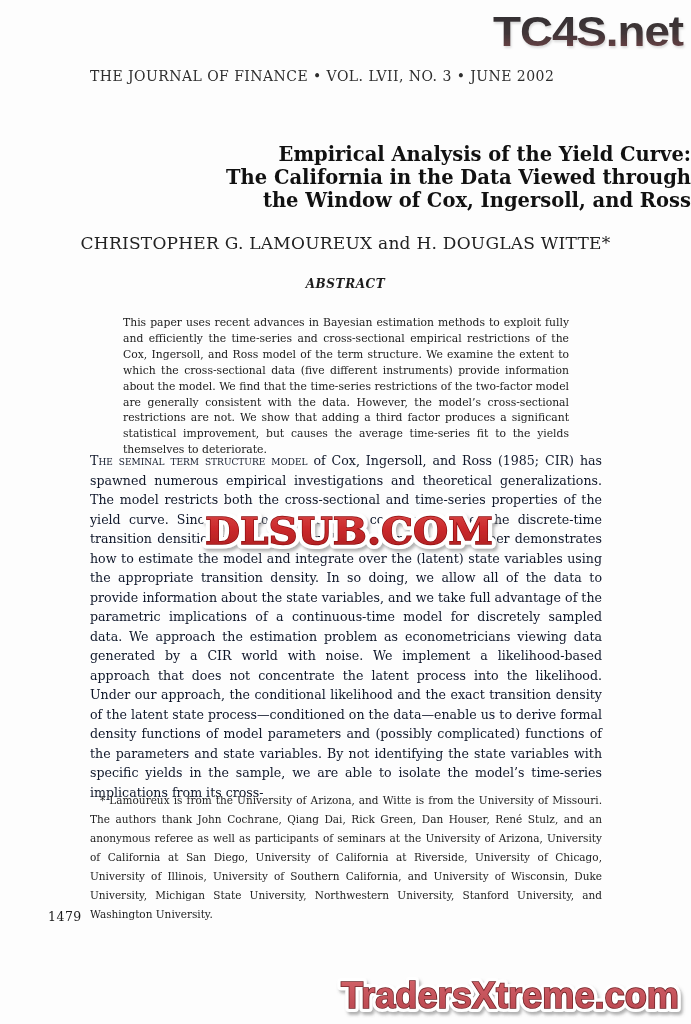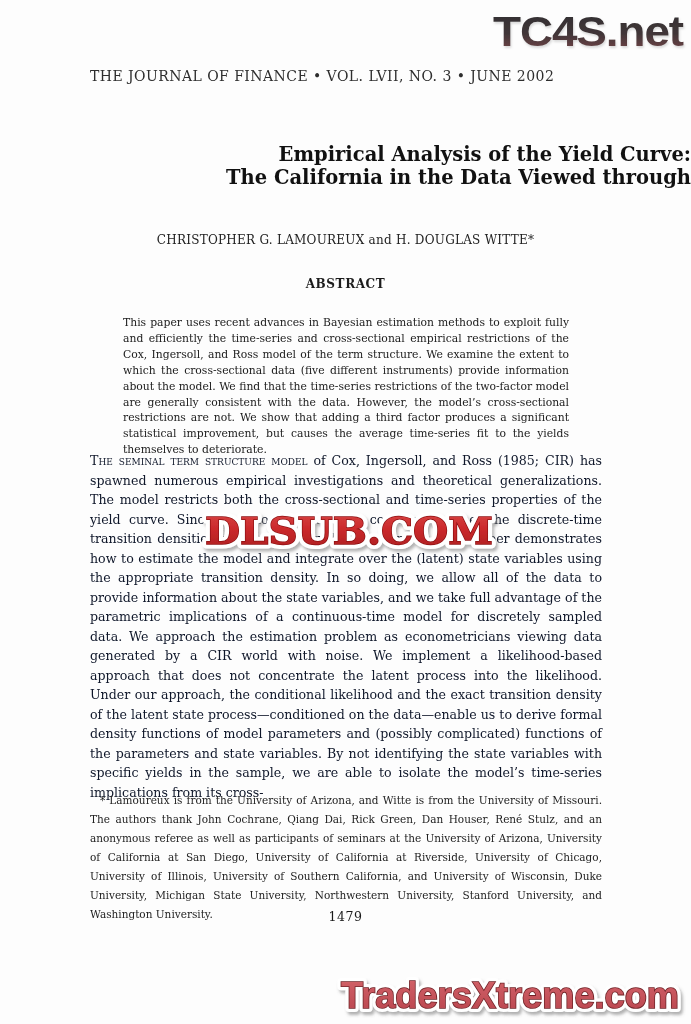--- a/index.html
+++ b/index.html
@@ -17,60 +17,61 @@
     font-size:14px; letter-spacing:0.45px; color:#2e2e2e;
     white-space:nowrap;
   }
   .title {
     position:absolute; left:0; right:0; top:143px;
     text-align:right; font-weight:bold;
     font-size:19.5px; line-height:23px; color:#111;
   }
   .authors {
     position:absolute; left:0; right:0; top:233px;
-    text-align:center; font-size:12px; letter-spacing:0.25px; color:#222;
+    text-align:center; font-size:17px; letter-spacing:0.25px; color:#222;
   }
   .abstract-heading {
     position:absolute; left:0; right:0; top:277px;
-    text-align:center; font-weight:bold; font-size:12px; letter-spacing:0.6px;
+    text-align:center; font-weight:bold; font-size:12px; letter-spacing:0.6px;font-style:italic;
   }
   .abstract-body {
     position:absolute; left:123px; top:299px; width:446px;
     font-size:10.8px; line-height:15.9px; text-align:justify; color:#202020;margin-top:16px;
   }
   .intro {
     position:absolute; left:90px; top:451px; width:512px;
     font-size:12.6px; line-height:19.5px; text-align:justify; color:#0f172a;
   }
   .intro .lead { font-variant:small-caps; }
   .footnote {
     position:absolute; left:90px; top:791px; width:512px;
     font-size:10.5px; line-height:19px; text-align:justify;
     text-indent:10px; color:#222;
   }
   .page-number {
     position:absolute; left:0; right:0; top:909px;
-    text-align:center; font-size:12.5px; letter-spacing:0.5px; color:#1a1a1a;
+    text-align:left; font-size:12.5px; letter-spacing:0.5px; color:#1a1a1a;padding-left:48px;
   }
   .wm { position:absolute; z-index:5; pointer-events:none; }
   .wm-tc4s { top:2px; right:3px; }
   .wm-dlsub { left:196px; top:482px;margin-top:20px; }
   .wm-traders { right:4px; top:970px; }
   svg text { font-weight:bold; }
 </style>
 </head>
 <body>
 
 <div class="page">
 
   <div class="journal-line">THE JOURNAL OF FINANCE • VOL. LVII, NO. 3 • JUNE 2002</div>
 
   <div class="title">
     <div>Empirical Analysis of the Yield Curve:</div>
     <div>The California in the Data Viewed through</div>
+    <div>the Window of Cox, Ingersoll, and Ross</div>
   </div>
 
   <div class="authors">CHRISTOPHER G. LAMOUREUX and H. DOUGLAS WITTE*</div>
 
   <div class="abstract-heading">ABSTRACT</div>
 
   <div class="abstract-body">This paper uses recent advances in Bayesian estimation methods to exploit fully and efficiently the time-series and cross-sectional empirical restrictions of the Cox, Ingersoll, and Ross model of the term structure. We examine the extent to which the cross-sectional data (five different instruments) provide information about the model. We find that the time-series restrictions of the two-factor model are generally consistent with the data. However, the model’s cross-sectional restrictions are not. We show that adding a third factor produces a significant statistical improvement, but causes the average time-series fit to the yields themselves to deteriorate.</div>
 
   <div class="intro"><span class="lead">The seminal term structure model</span><span> of Cox, Ingersoll, and Ross (1985; CIR) has spawned numerous empirical investigations and theoretical generalizations. The model restricts both the cross-sectional and time-series properties of the yield curve. Since the model is cast in continuous time, the discrete-time transition densities of the state variables are known. This paper demonstrates how to estimate the model and integrate over the (latent) state variables using the appropriate transition density. In so doing, we allow all of the data to provide information about the state variables, and we take full advantage of the parametric implications of a continuous-time model for discretely sampled data. We approach the estimation problem as econometricians viewing data generated by a CIR world with noise. We implement a likelihood-based approach that does not concentrate the latent process into the likelihood. Under our approach, the conditional likelihood and the exact transition density of the latent state process—conditioned on the data—enable us to derive formal density functions of model parameters and (possibly complicated) functions of the parameters and state variables. By not identifying the state variables with specific yields in the sample, we are able to isolate the model’s time-series implications from its cross-</span></div>
 

